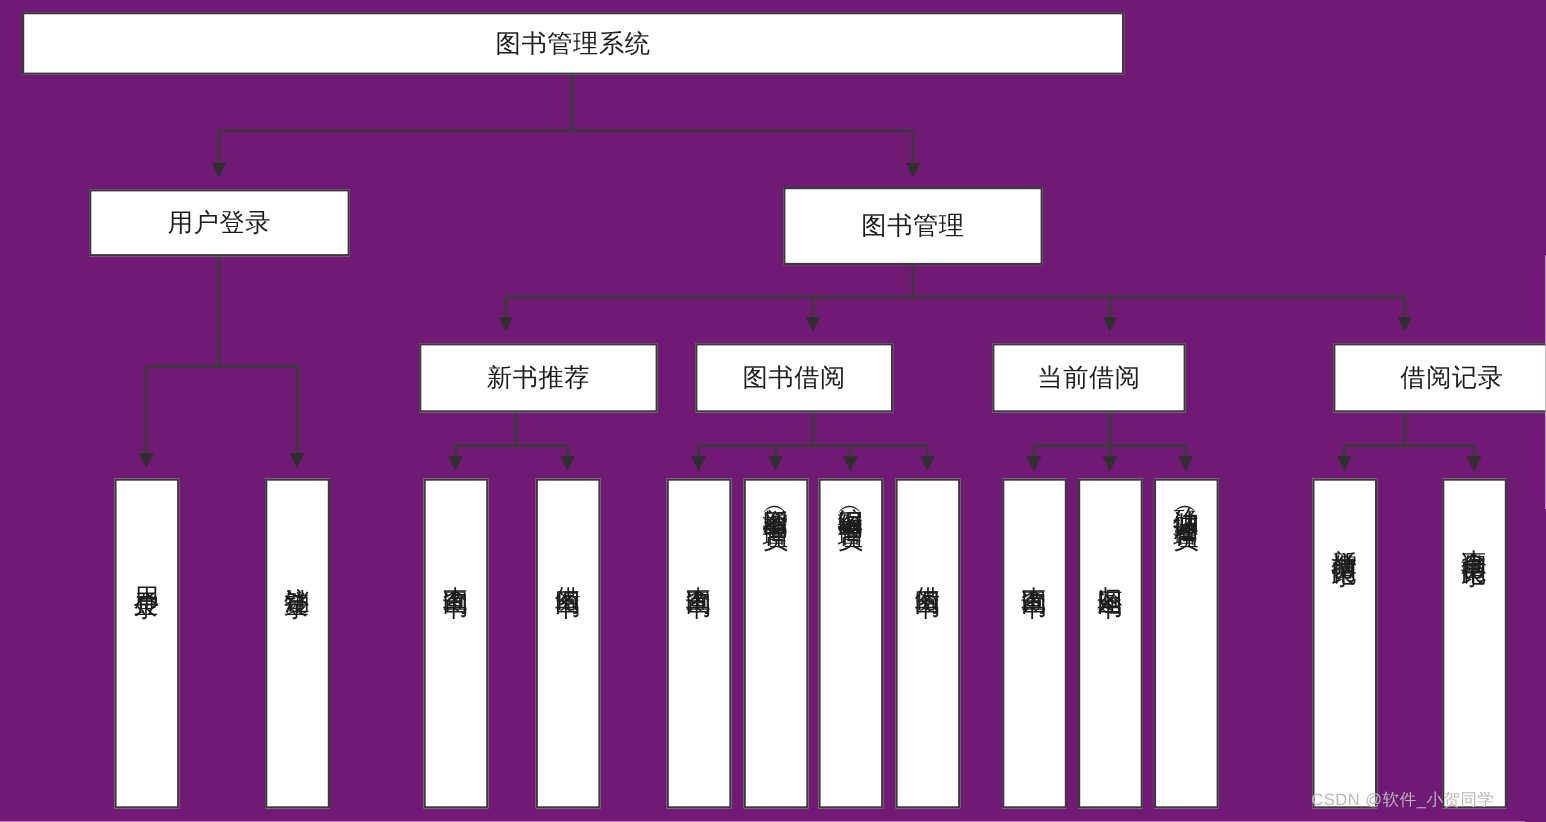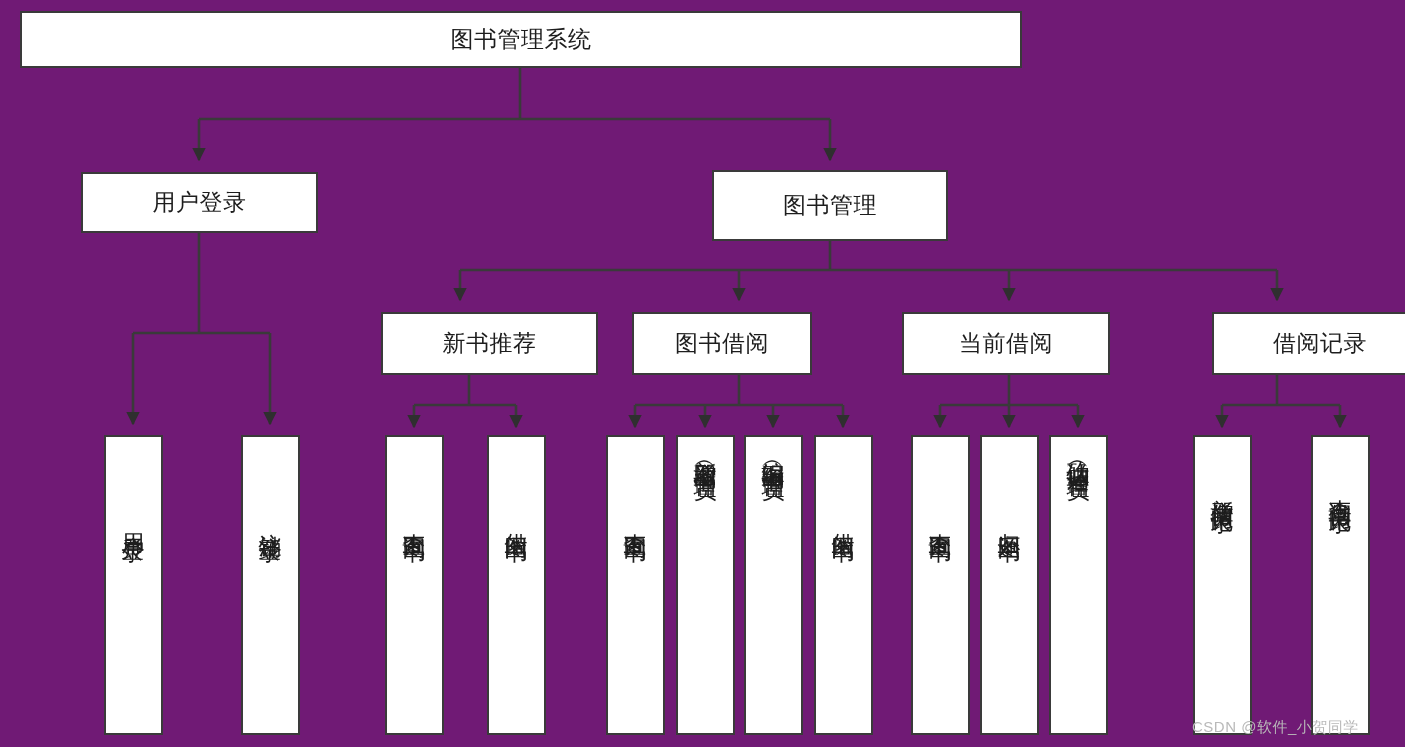--- a/index.html
+++ b/index.html
@@ -128,21 +128,21 @@
   <div class="node horiz" style="left:712px; top:170px; width:236px; height:71px;">
     <span>图书管理</span>
   </div>
 
   <div class="node horiz" style="left:361px; top:312px; width:217px; height:63px;margin-left:20px;">
     <span>新书推荐</span>
   </div>
   <div class="node horiz" style="left:632px; top:312px; width:180px; height:63px;">
     <span>图书借阅</span>
   </div>
-  <div class="node horiz" style="left:902px; top:312px; width:208px; height:63px;">
+  <div class="node horiz" style="left:902px; top:312px; width:176px; height:63px;">
     <span>当前借阅</span>
   </div>
   <div class="node horiz" style="left:1172px; top:312px; width:216px; height:63px;margin-left:40px;">
     <span>借阅记录</span>
   </div>
 
   <div class="node vert" style="left:104px; top:435px; width:59px; height:300px;">
     <span class="vert-label" style="margin-top:78px;">用户登录</span>
   </div>
   <div class="node vert" style="left:241px; top:435px; width:59px; height:300px;">

